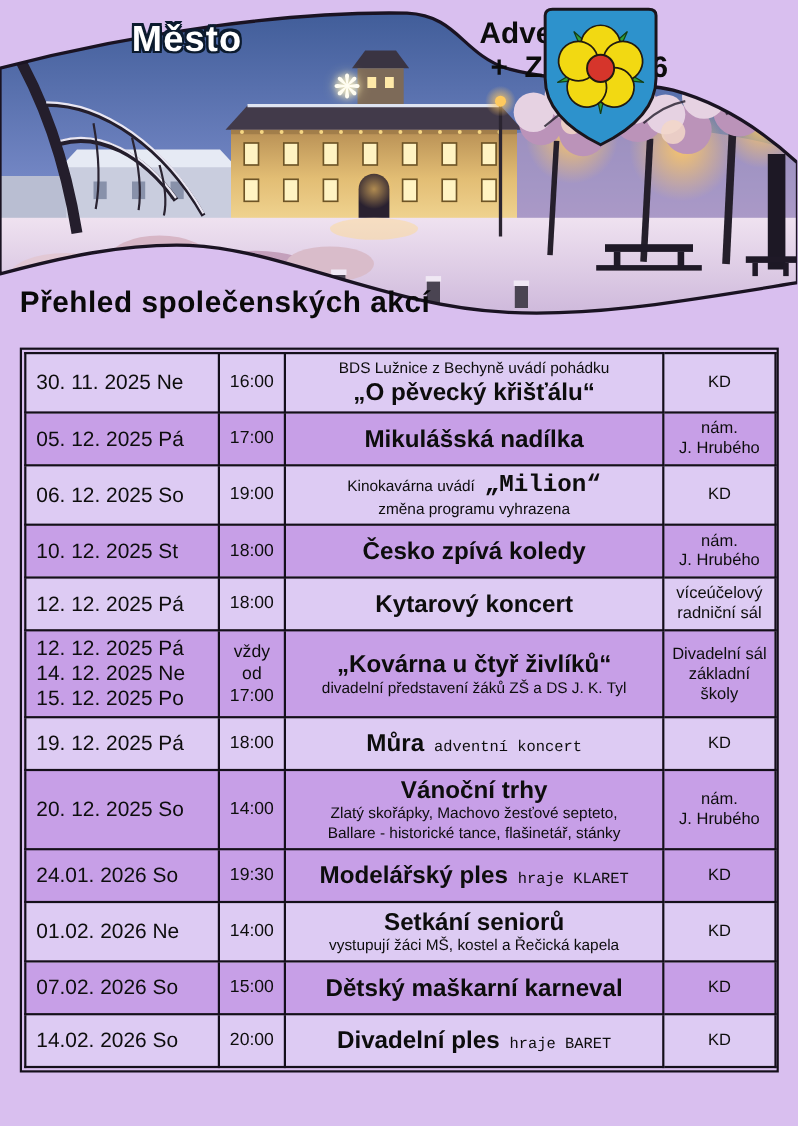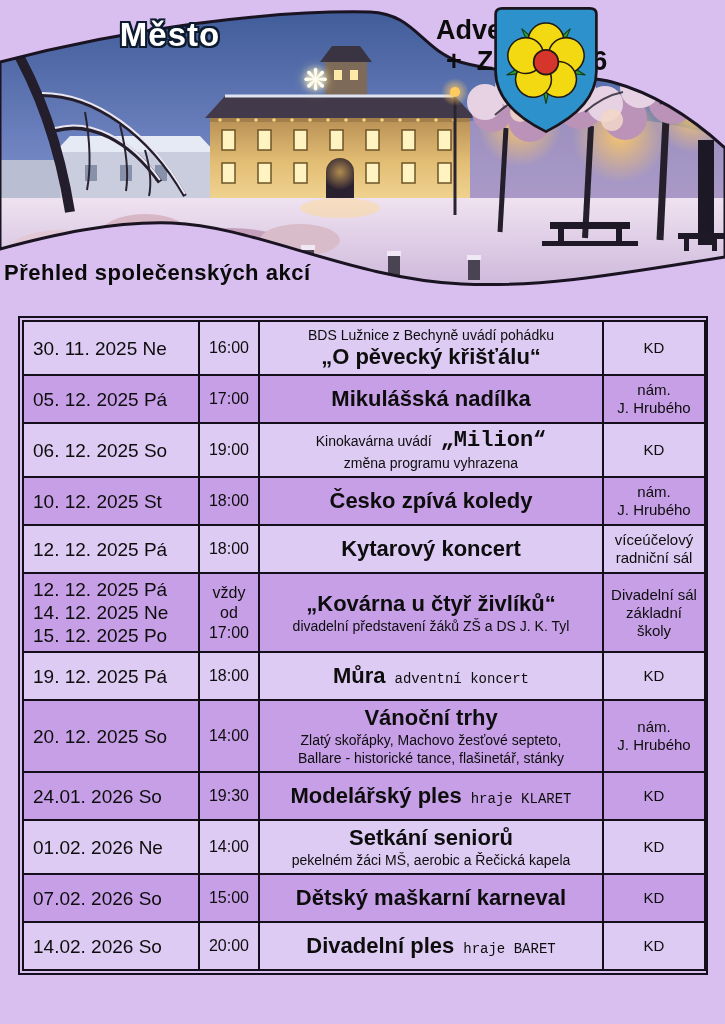--- a/index.html
+++ b/index.html
@@ -32,22 +32,22 @@
     font-weight:bold;font-size:27px;line-height:31px;color:#0c0c0c;
   }
   .season-line2{padding-left:10px;}
   .shield{position:absolute;right:13px;top:6px;width:112px;height:128px;}
   .sh-field{fill:var(--shield-blue);stroke:#1a151c;stroke-width:2.4;}
   .sh-petal{fill:var(--rose-yellow);stroke:#211a10;stroke-width:1.4;}
   .sh-sepal{fill:var(--rose-green);stroke:#143d16;stroke-width:1;}
   .sh-center{fill:var(--rose-red);stroke:#211a10;stroke-width:1.6;}
 
   .heading{
-    position:absolute;left:4px;top:260px;margin:0;
-    font-size:22px;font-weight:bold;letter-spacing:.5px;color:#0a0a0a;
+    position:absolute;left:18px;top:260px;margin:0;
+    font-size:27px;font-weight:bold;letter-spacing:.5px;color:#0a0a0a;
   }
 
   .table-wrap{
     margin:16px 17px 0 18px;width:690px;box-sizing:border-box;
     border:2.5px solid var(--border);padding:2px;
   }
   table{border-collapse:collapse;width:100%;table-layout:fixed;border:2px solid var(--border);}
   td{
     border:2px solid var(--border);vertical-align:middle;
     padding:4px 5px;height:38px;overflow:hidden;
@@ -408,21 +408,21 @@
         </tr>
         <tr class="light">
           <td class="c-date">
             <div>01.02. 2026 Ne</div>
           </td>
           <td class="c-time">
             <div>14:00</div>
           </td>
           <td class="c-event">
             <div class="ev-line"><span class="big">Setkání seniorů</span></div>
-            <div class="ev-line"><span class="sm">pekelném žáci MŠ, aerobic a Řečická kapela</span></div>
+            <div class="ev-line"><span class="sm">vystupují žáci MŠ, kostel a Řečická kapela</span></div>
           </td>
           <td class="c-place">
             <div>KD</div>
           </td>
         </tr>
         <tr class="dark">
           <td class="c-date">
             <div>07.02. 2026 So</div>
           </td>
           <td class="c-time">

